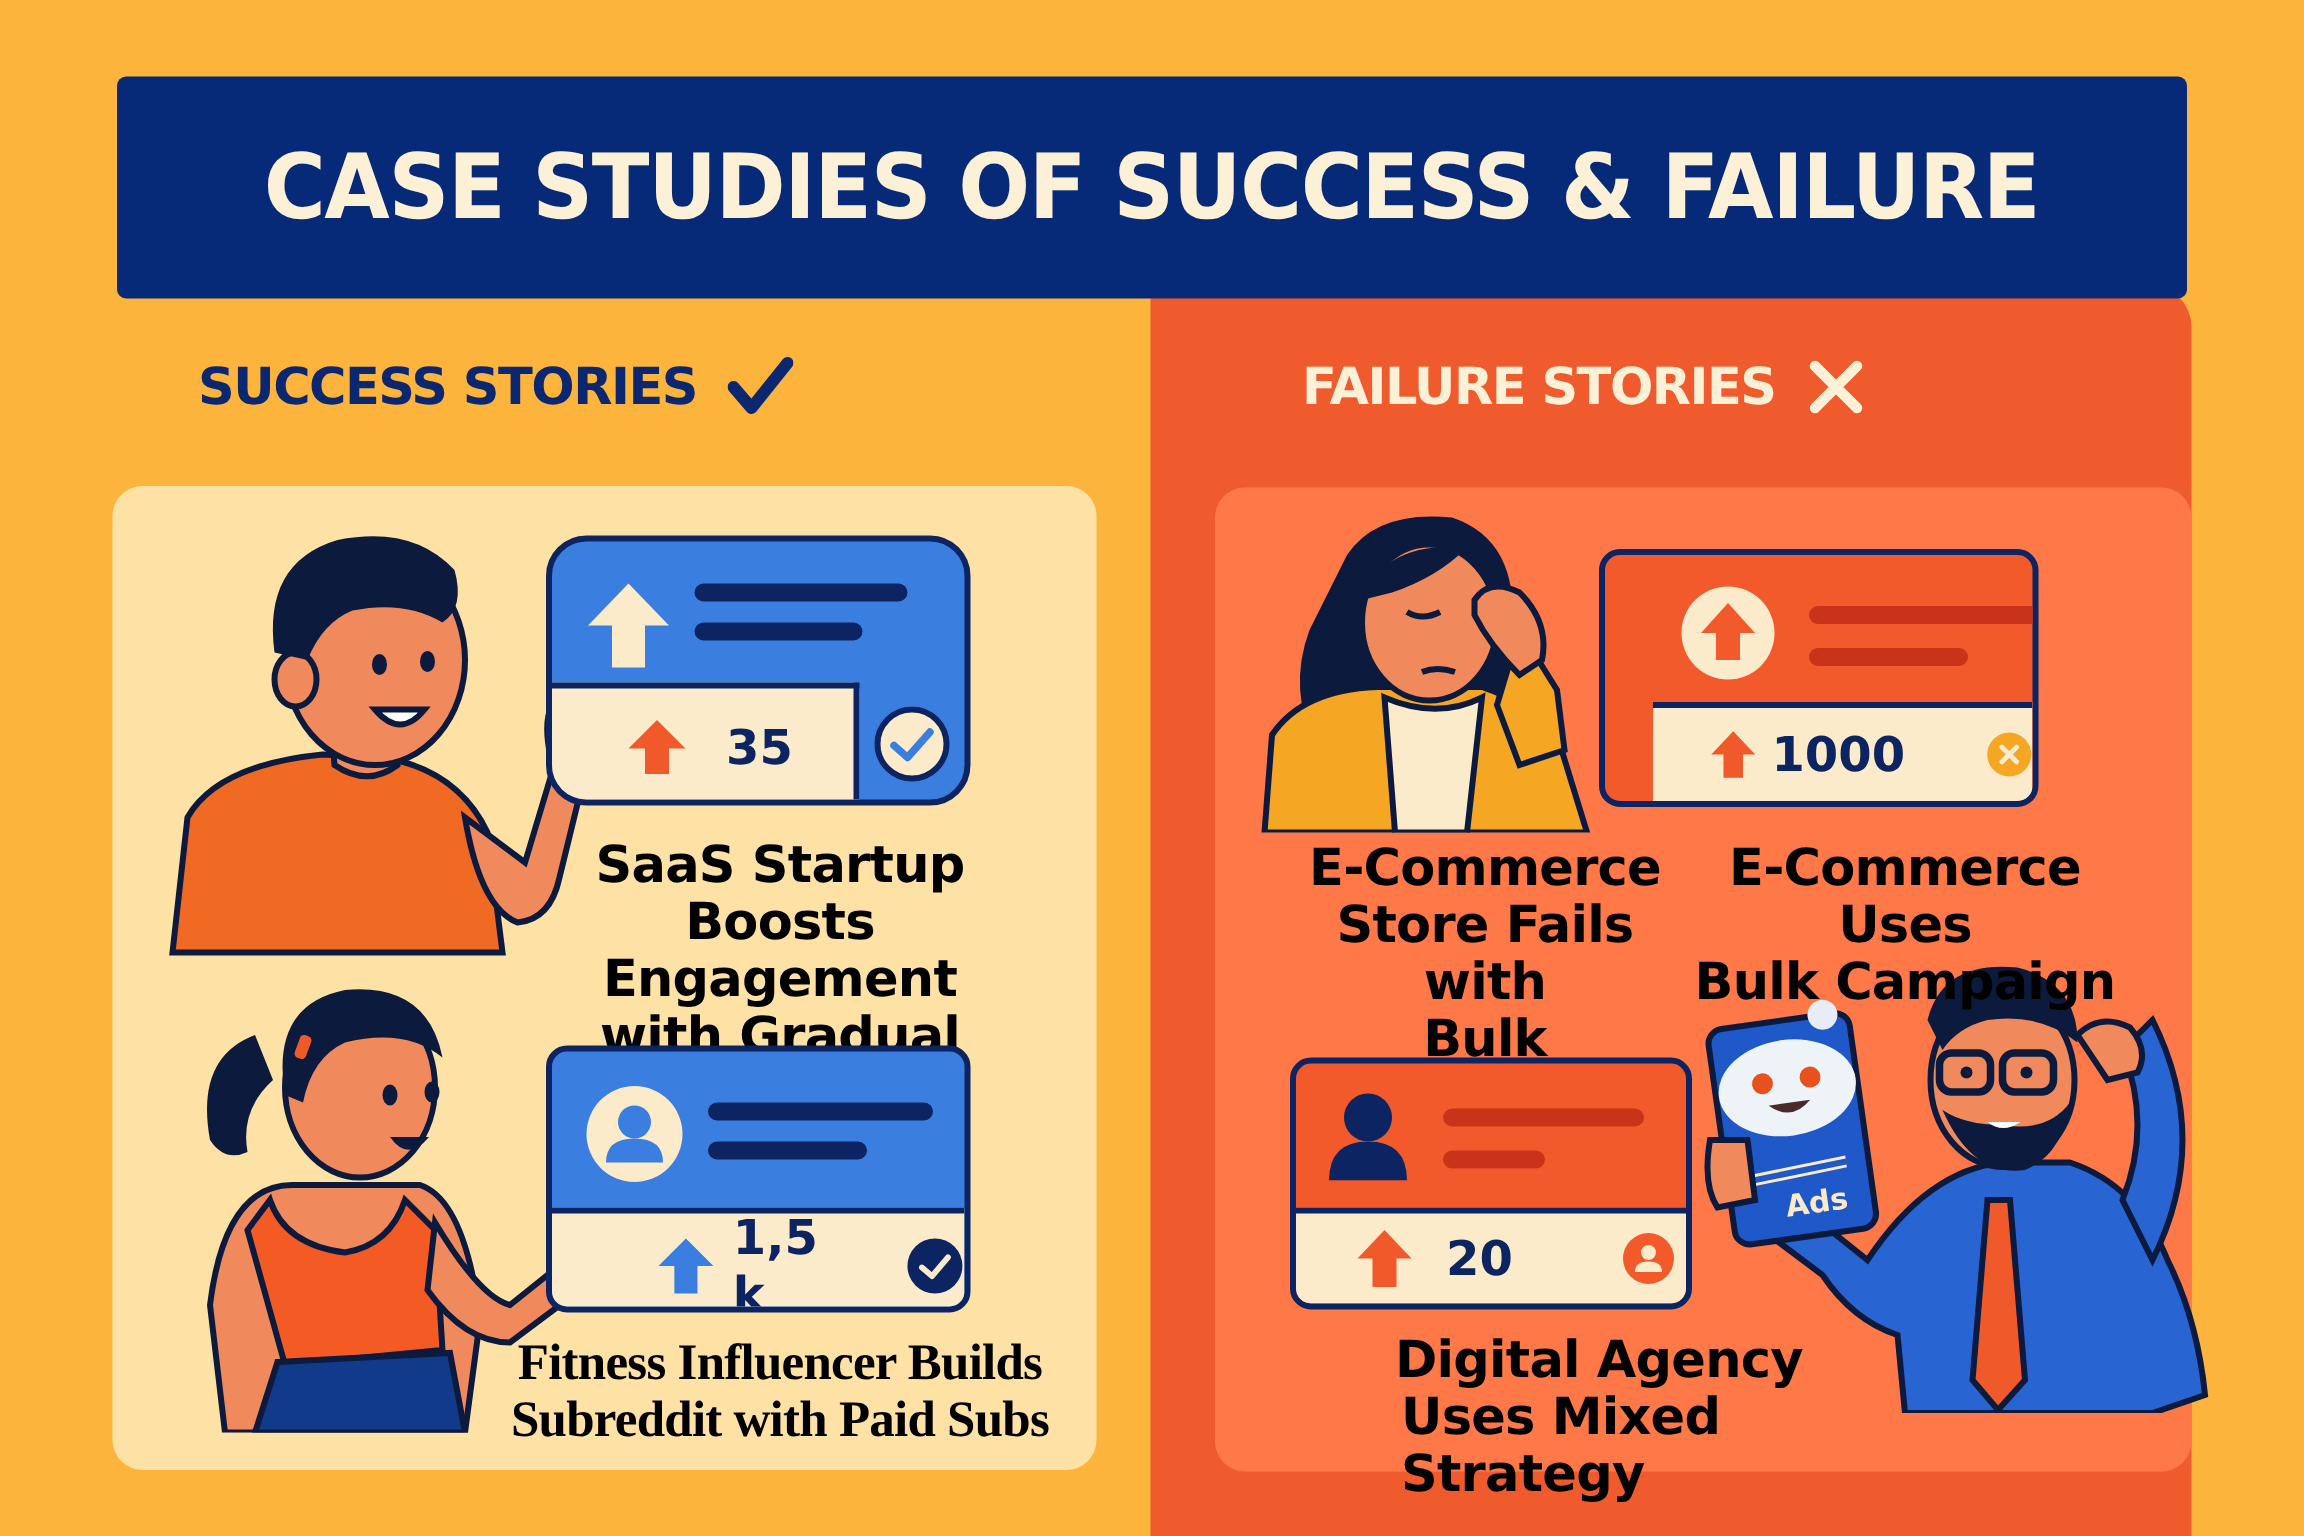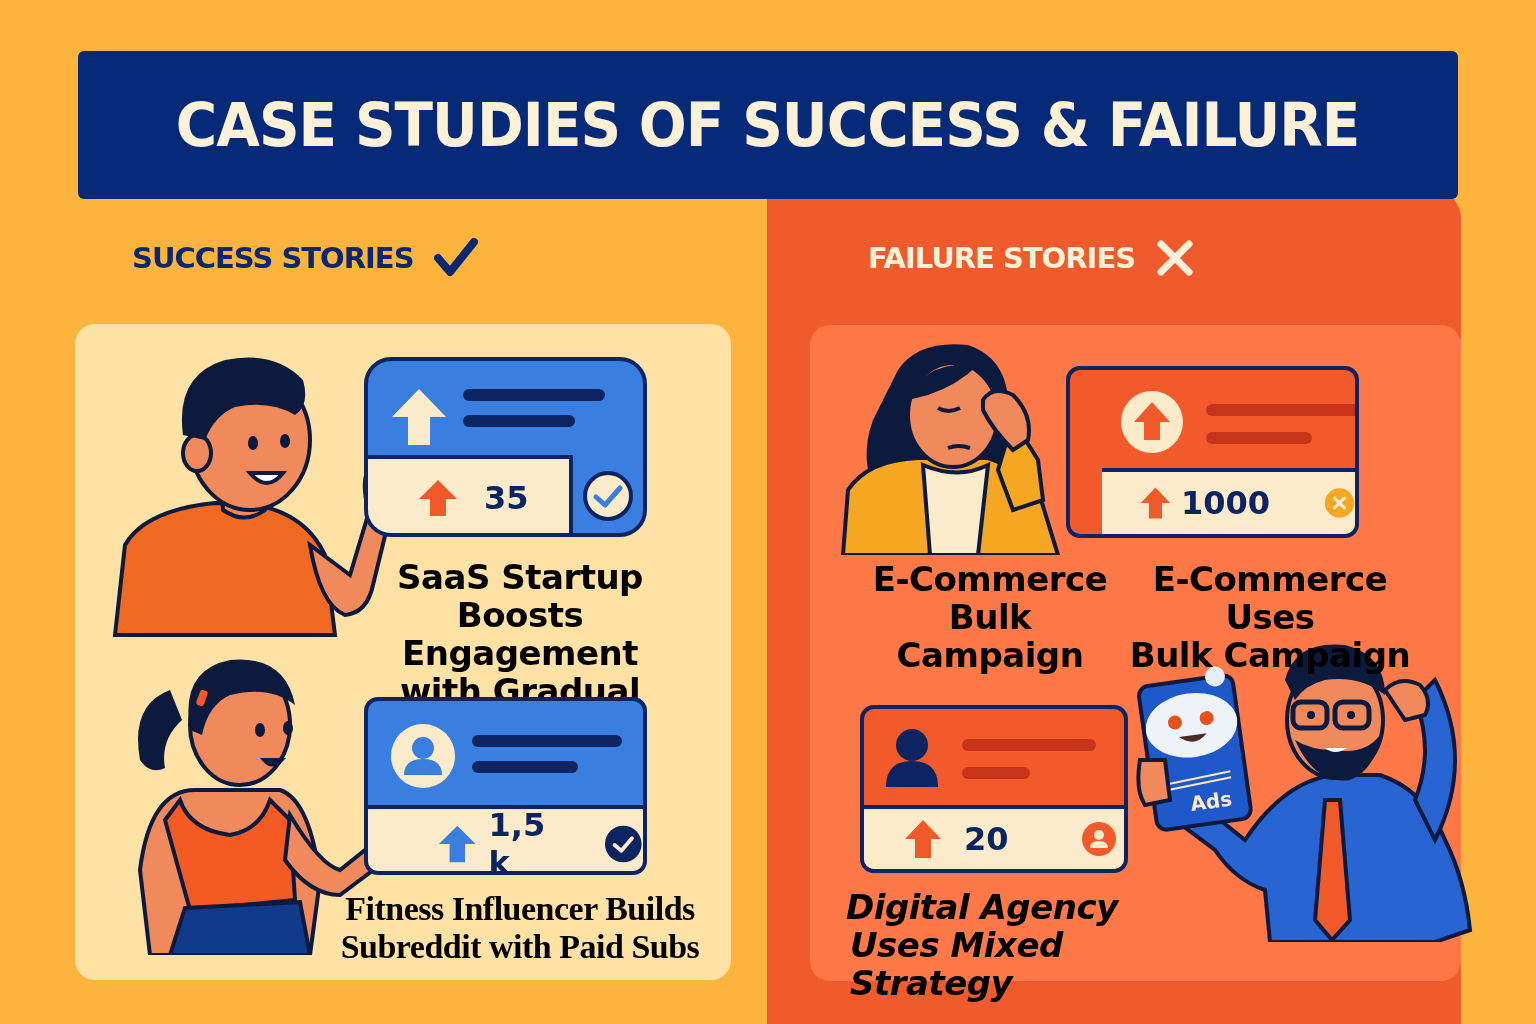--- a/index.html
+++ b/index.html
@@ -32,21 +32,21 @@
   
   .fail-col {
     left: 767px; top: 190px; width: 694px; height: 834px;
     background: #F05B2E;
     border-radius: 0 28px 0 0;
     z-index: 1;
   }
 
   .section-head {
     font-weight: bold;
-    font-size: 29px;
+    font-size: 34px;
     letter-spacing: -1px;
     display: flex; align-items: center; gap: 20px;
     z-index: 2;
   }
   .success-head { left: 132px; top: 238px; color: #0B2770; }
   .failure-head { left: 868px; top: 238px; color: #FCF0D6; }
   .section-head svg { flex: none; }
 
   
   .panel-success {
@@ -251,20 +251,21 @@
     <span class="count">1000</span>
     <svg style="margin-left:44px;" width="38" height="38" viewBox="0 0 38 38">
       <circle cx="19" cy="19" r="18" fill="#F5A623"></circle>
       <path d="M13 13 L25 25 M25 13 L13 25" stroke="#FCEBCB" stroke-width="4" stroke-linecap="round"></path>
     </svg>
   </div>
 </div>
 
 <div class="abs caption" style="left:862px; top:560px; width:256px;">
   <div>E-Commerce</div>
+  <div>Store Fails with</div>
   <div>Bulk Campaign</div>
 </div>
 <div class="abs caption" style="left:1120px; top:560px; width:300px;">
   <div>E-Commerce Uses</div>
   <div>Bulk Campaign</div>
 </div>
 
 <div class="abs card" style="left:860px; top:705px; width:268px; height:168px; background:#F25A2C;">
   <div class="card-top" style="height:96px;">
     <svg class="abs" style="left:20px; top:18px;" width="56" height="60" viewBox="0 0 56 60">
@@ -314,16 +315,16 @@
     <path d="M46 95 Q60 108 74 95 Z" fill="#4A2A2A"></path>
     <circle cx="90" cy="40" r="10" fill="#E6EDF5"></circle>
     <line x1="28" y1="140" x2="92" y2="136" stroke="#FCEBCB" stroke-width="2"></line>
     <line x1="28" y1="146" x2="92" y2="142" stroke="#FCEBCB" stroke-width="2"></line>
   </g>
   <text x="48" y="170" fill="#FCEBCB" font-family="DejaVu Sans, sans-serif" font-weight="bold" font-size="20" transform="rotate(-8 60 110)">Ads</text>
 
   <path d="M5 120 Q0 150 10 165 L35 160 L30 120 Z" fill="#F08A5D" stroke="#0C1A3E" stroke-width="4"></path>
 </svg>
 
-<div class="abs caption" style="left:832px; top:888px; width:330px;font-style:italic;">
+<div class="abs caption" style="left:916px; top:888px; width:330px;">
   <div style="text-align:left; padding-left:14px;">Digital Agency</div>
   <div style="text-align:left; padding-left:18px;">Uses Mixed Strategy</div>
 </div>
 
 </body></html>

